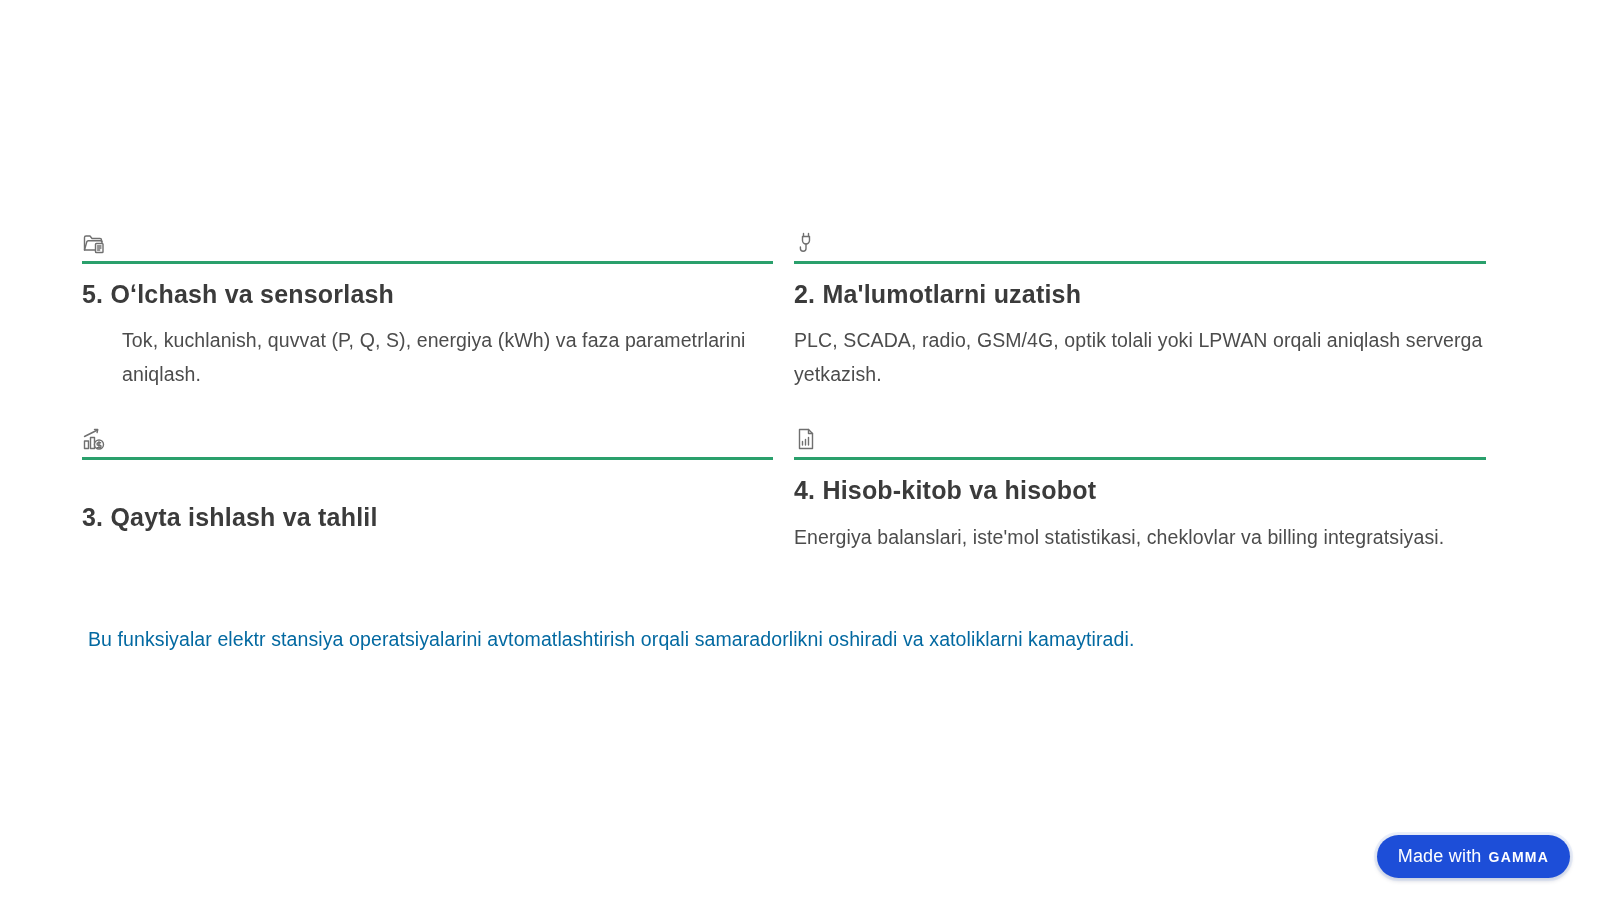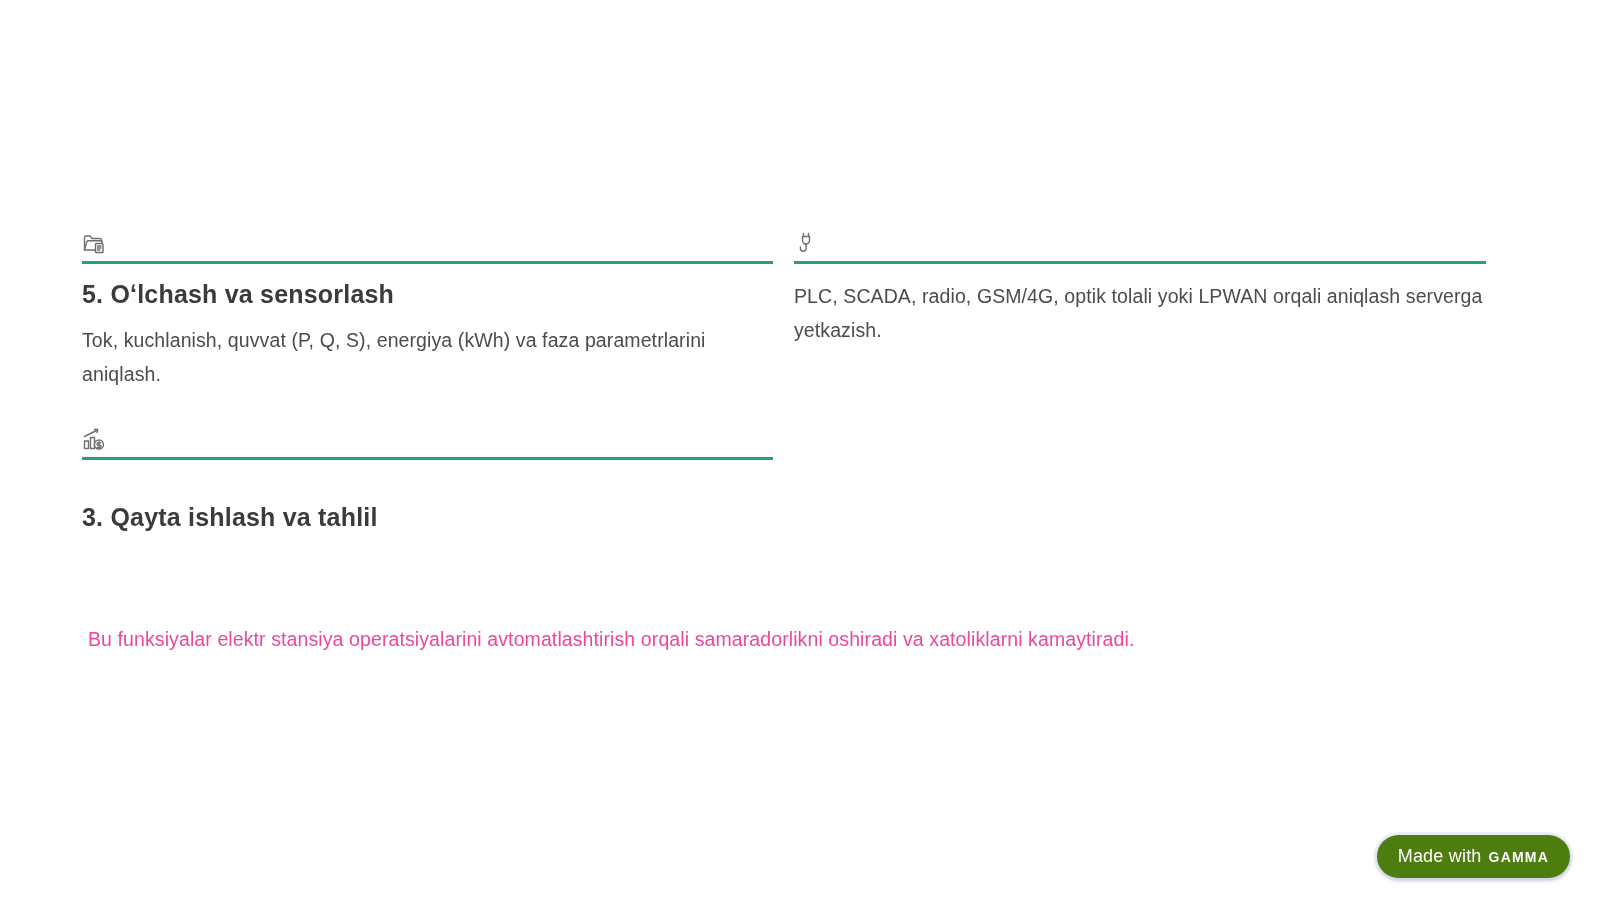--- a/index.html
+++ b/index.html
@@ -60,21 +60,21 @@
     line-height: 34px;
     letter-spacing: 0.1px;
   }
   .footer-note {
     position: absolute;
     left: 88px;
     top: 624px;
     width: 1360px;
     font-size: 19.5px;
     line-height: 30px;
-    color: #ec4899;
+    color: #0369a1;
     letter-spacing: 0.1px;
   }
   .gamma-badge {
     position: absolute;
     right: 30px;
     bottom: 23px;
     height: 43px;
     padding: 0 21px;
     border-radius: 22px;
     display: flex;
@@ -108,53 +108,66 @@
       <div class="icon-area">
         <svg viewBox="0 0 24 24" style="stroke: rgb(111, 111, 111);">
           <path d="M2.5 19V6.5a1.5 1.5 0 0 1 1.5-1.5h4l2 2.5h8a1.5 1.5 0 0 1 1.5 1.5v1.5"></path>
           <path d="M2.5 19l2.3-8.2a1.5 1.5 0 0 1 1.45-1.1h12.9a1 1 0 0 1 .96 1.27L18.5 19z"></path>
           <rect x="13.5" y="12.5" width="7.5" height="9" rx="0.8" fill="#ffffff"></rect>
           <path d="M15.5 15h3.5 M15.5 17h3.5 M15.5 19h2.2"></path>
         </svg>
       </div>
       <hr class="divider" style="background: rgb(42, 160, 108);">
       <h3 style="color: rgb(59, 59, 59);">5. Oʻlchash va sensorlash</h3>
-      <p style="color: rgb(76, 76, 76);">Tok, kuchlanish, quvvat (P, Q, S), energiya (kWh) va faza parametrlarini aniqlash.</p>
+      <p style="color: rgb(76, 76, 76); margin-left: 40px;">Tok, kuchlanish, quvvat (P, Q, S), energiya (kWh) va faza parametrlarini aniqlash.</p>
     </div>
 
     <div class="feature">
       <div class="icon-area">
         <svg viewBox="0 0 24 24" style="stroke: rgb(111, 111, 111);">
           <path d="M9.5 2.5v3 M14.5 2.5v3"></path>
           <path d="M8.5 5.5h7v4a3.5 3.5 0 0 1-3.5 3.5h0a3.5 3.5 0 0 1-3.5-3.5z"></path>
           <path d="M12 13v4.5a2.8 2.8 0 0 1-5.6 0V16"></path>
         </svg>
       </div>
       <hr class="divider" style="background: rgb(42, 160, 108);">
+      <h3 style="color: rgb(59, 59, 59);">2. Ma'lumotlarni uzatish</h3>
       <p style="color: rgb(76, 76, 76);">PLC, SCADA, radio, GSM/4G, optik tolali yoki LPWAN orqali aniqlash serverga yetkazish.</p>
     </div>
 
     <div class="feature">
       <div class="icon-area">
         <svg viewBox="0 0 24 24" style="stroke: rgb(111, 111, 111);">
           <path d="M2.5 9.5c3-1.5 8-4 13-6.5"></path>
           <path d="M12.5 2.5h3.2l-.6 3.1"></path>
           <rect x="2.5" y="14" width="4" height="7.5"></rect>
           <rect x="8.5" y="10.5" width="4" height="11"></rect>
           <circle cx="17" cy="17.5" r="4.5" fill="#ffffff"></circle>
           <path d="M17 14.8v5.4 M18.6 15.8h-2.4a1.2 1.2 0 0 0 0 2.4h1.6a1.2 1.2 0 0 1 0 2.4h-2.6"></path>
         </svg>
       </div>
       <hr class="divider" style="background: rgb(42, 160, 108);">
       <h3 style="color: rgb(59, 59, 59); margin-top: 42px;">3. Qayta ishlash va tahlil</h3>
     </div>
 
+    <div class="feature">
+      <div class="icon-area">
+        <svg viewBox="0 0 24 24" style="stroke: rgb(111, 111, 111);">
+          <path d="M5.5 21.5v-19h9l4 4v15z"></path>
+          <path d="M14.5 2.5v4h4"></path>
+          <path d="M8.5 18v-3.5 M11.5 18v-5.5 M14.5 18v-7.5"></path>
+        </svg>
+      </div>
+      <hr class="divider" style="background: rgb(42, 160, 108);">
+      <h3 style="color: rgb(59, 59, 59);">4. Hisob-kitob va hisobot</h3>
+      <p style="color: rgb(76, 76, 76);">Energiya balanslari, iste'mol statistikasi, cheklovlar va billing integratsiyasi.</p>
+    </div>
 
   </div>
 
   <p class="footer-note">Bu funksiyalar elektr stansiya operatsiyalarini avtomatlashtirish orqali samaradorlikni oshiradi va xatoliklarni kamaytiradi.</p>
 
-  <button class="gamma-badge" style="background: #4d7c0f;">
+  <button class="gamma-badge" style="background: #1d4ed8;">
     <span class="made-with">Made with</span>
     <span class="brand">GAMMA</span>
   </button>
 
 </div>
 
 </body></html>

